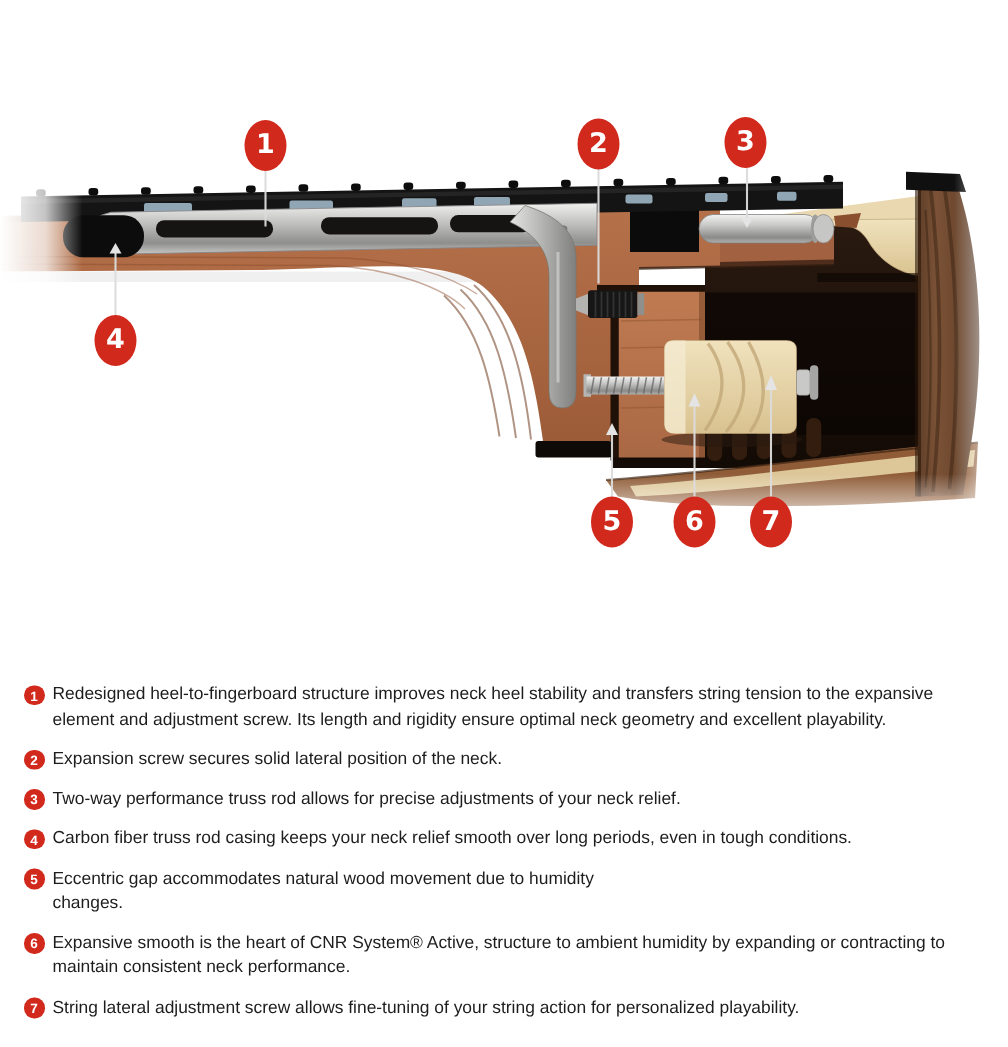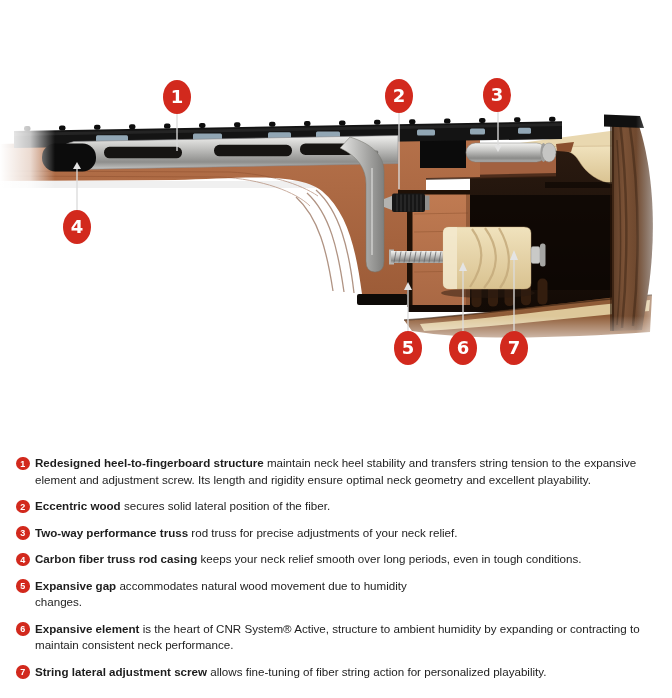--- a/index.html
+++ b/index.html
@@ -11,21 +11,21 @@
           font-family:"DejaVu Sans","Liberation Sans",sans-serif;}
   .m1{left:163px;top:80px;} .m2{left:385px;top:79px;} .m3{left:483px;top:78px;}
   .m4{left:63px;top:210px;} .m5{left:394px;top:331px;} .m6{left:449px;top:331px;}
   .m7{left:500px;top:331px;}
   .legend{position:absolute;left:16px;top:455px;width:650px;color:#1d1d1d;
           font-size:11.6px;line-height:16.5px;}
   .li{position:relative;padding-left:19px;margin-bottom:10px;}
   .li .bullet{position:absolute;left:0;top:1.5px;width:13.5px;height:13.5px;border-radius:50%;
           background:#d2291d;color:#fff;font-size:9px;line-height:14px;font-weight:bold;
           text-align:center;}
-  .li .lead{font-weight:bold;}
+  .li .lead{font-weight:normal;}
   .li.narrow{max-width:402px;}
 </style>
 </head>
 <body>
 
 <div class="stage">
 
   <svg class="illustration" width="672" height="440" viewBox="0 0 672 440">
     <defs>
       <linearGradient id="gSilver" x1="0" y1="0" x2="0" y2="1">
@@ -289,34 +289,34 @@
   <div class="marker m1">1</div>
   <div class="marker m2">2</div>
   <div class="marker m3">3</div>
   <div class="marker m4">4</div>
   <div class="marker m5">5</div>
   <div class="marker m6">6</div>
   <div class="marker m7">7</div>
 
   <div class="legend">
     <div class="li">
-      <span class="bullet">1</span><span class="lead">Redesigned heel-to-fingerboard structure</span><span> maintain neck heel stability and transfers string tension to the expansive element and adjustment screw. Its length and rigidity ensure optimal neck geometry and excellent playability.</span>
-    </div>
-    <div class="li">
-      <span class="bullet">2</span><span class="lead">Eccentric wood</span><span> secures solid lateral position of the fiber.</span>
-    </div>
-    <div class="li">
-      <span class="bullet">3</span><span class="lead">Two-way performance truss</span><span> rod truss for precise adjustments of your neck relief.</span>
+      <span class="bullet">1</span><span class="lead">Redesigned heel-to-fingerboard structure</span><span> improves neck heel stability and transfers string tension to the expansive element and adjustment screw. Its length and rigidity ensure optimal neck geometry and excellent playability.</span>
+    </div>
+    <div class="li">
+      <span class="bullet">2</span><span class="lead">Expansion screw</span><span> secures solid lateral position of the neck.</span>
+    </div>
+    <div class="li">
+      <span class="bullet">3</span><span class="lead">Two-way performance truss</span><span> rod allows for precise adjustments of your neck relief.</span>
     </div>
     <div class="li">
       <span class="bullet">4</span><span class="lead">Carbon fiber truss rod casing</span><span> keeps your neck relief smooth over long periods, even in tough conditions.</span>
     </div>
     <div class="li narrow">
-      <span class="bullet">5</span><span class="lead">Expansive gap</span><span> accommodates natural wood movement due to humidity changes.</span>
-    </div>
-    <div class="li">
-      <span class="bullet">6</span><span class="lead">Expansive element</span><span> is the heart of CNR System® Active, structure to ambient humidity by expanding or contracting to maintain consistent neck performance.</span>
-    </div>
-    <div class="li">
-      <span class="bullet">7</span><span class="lead">String lateral adjustment screw</span><span> allows fine-tuning of fiber string action for personalized playability.</span>
+      <span class="bullet">5</span><span class="lead">Eccentric gap</span><span> accommodates natural wood movement due to humidity changes.</span>
+    </div>
+    <div class="li">
+      <span class="bullet">6</span><span class="lead">Expansive smooth</span><span> is the heart of CNR System® Active, structure to ambient humidity by expanding or contracting to maintain consistent neck performance.</span>
+    </div>
+    <div class="li">
+      <span class="bullet">7</span><span class="lead">String lateral adjustment screw</span><span> allows fine-tuning of your string action for personalized playability.</span>
     </div>
   </div>
 </div>
 
 </body></html>

